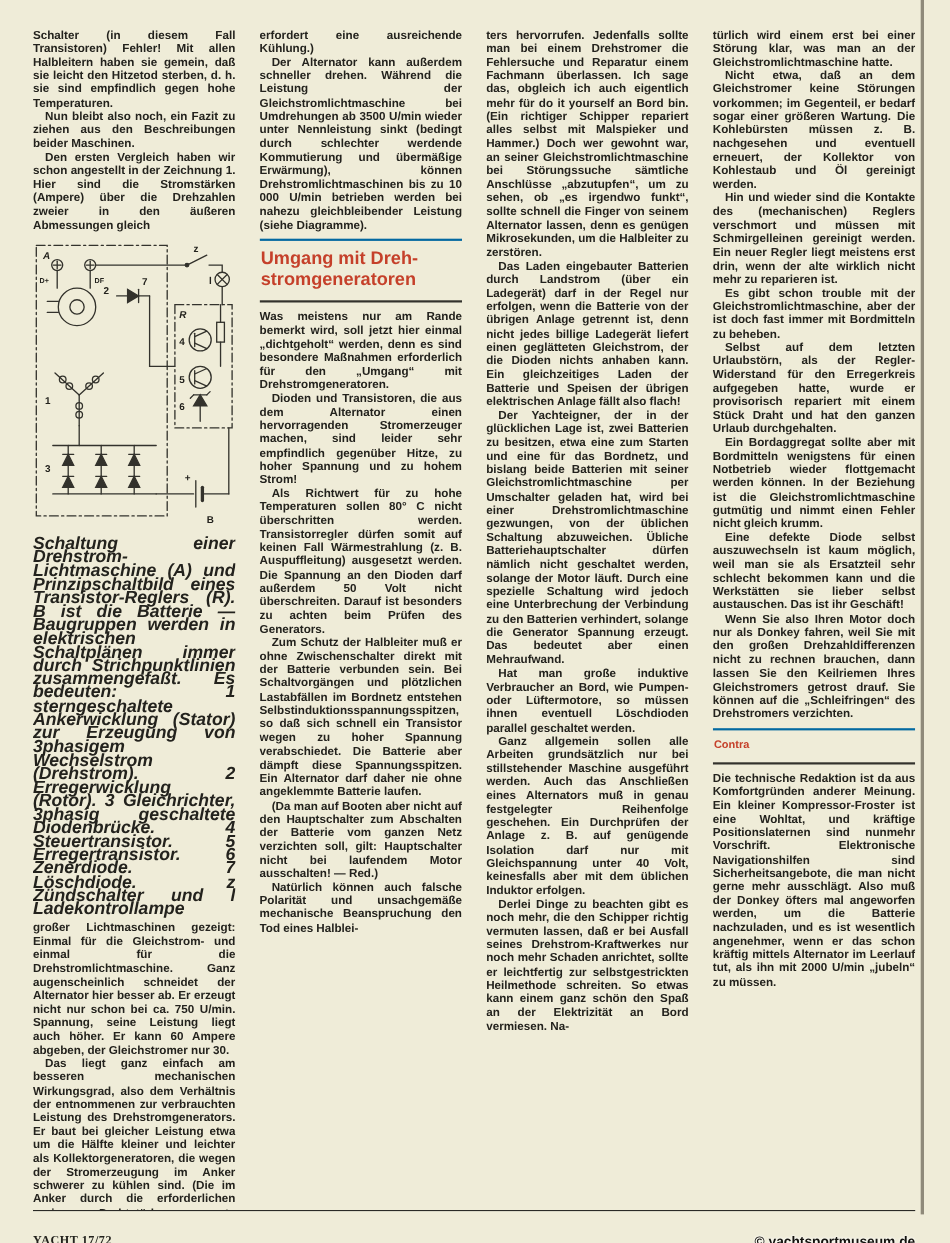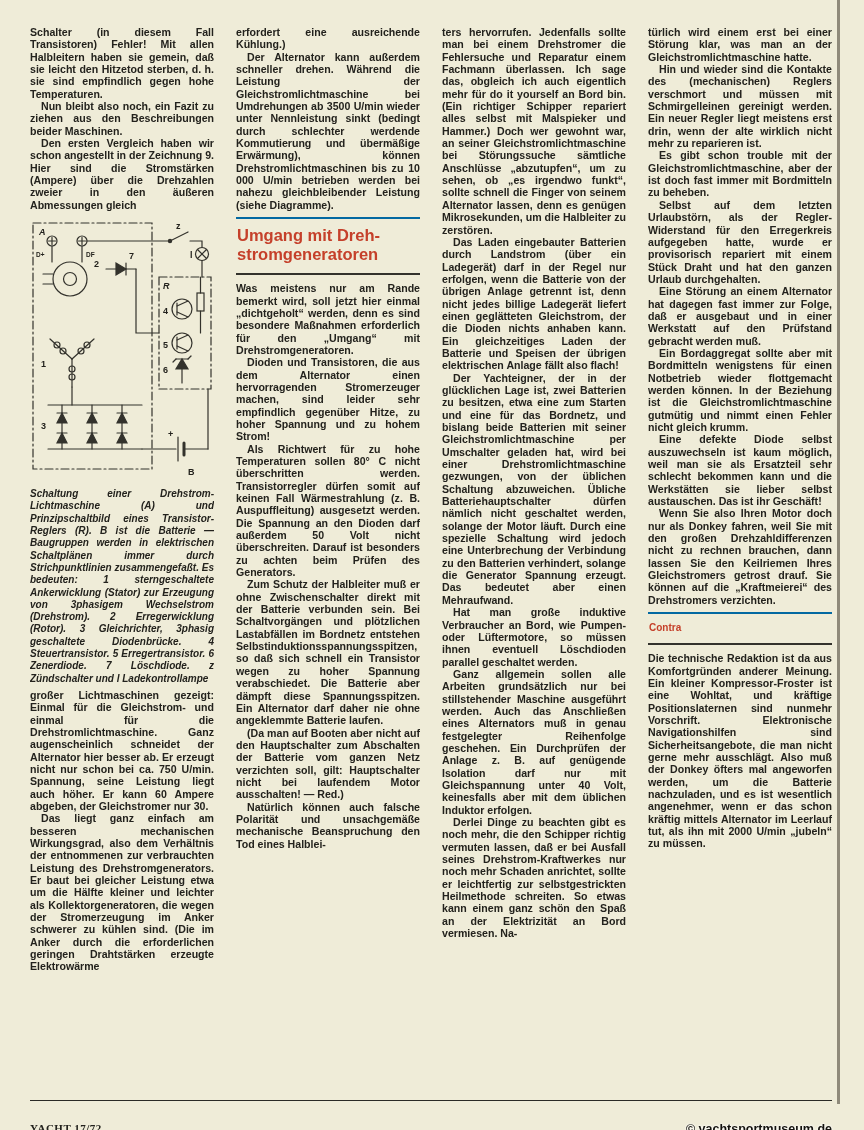--- a/index.html
+++ b/index.html
@@ -12,21 +12,21 @@
   .col {
     position:absolute; top:26px; width:184px; height:1074px;
     overflow:hidden; text-align:justify;
     hyphens:auto; -webkit-hyphens:auto;
   }
   .para {
     font-size:10.6px; line-height:12.35px; font-weight:700;
   }
   .colflow p + p { text-indent:11px; }
   .caption {
-    font-size:10px; line-height:12.3px; font-weight:700; font-style:italic;
+    font-size:16px; line-height:12.3px; font-weight:700; font-style:italic;
     margin:5px 0 4px; text-align:justify; hyphens:auto;
   }
   .figure { margin:6px 0 2px; }
   .rule-heading {
     border-top:2px solid #0369a1; border-bottom:2px solid #33322c;
     margin:6px 0 7px; padding:7px 1px 9px;
     color:#c5402a; font-weight:700; font-size:16.5px; line-height:19px;
     text-align:left;
   }
   .rule-heading.contra { font-size:10px; line-height:16px; padding:6px 1px 7px; }
@@ -53,21 +53,21 @@
 </style>
 </head>
 <body>
 
 <div class="page">
 
   <div class="col" style="left:30px">
     <div class="colflow">
         <p class="para">Schalter (in diesem Fall Transistoren) Fehler! Mit allen Halbleitern haben sie gemein, daß sie leicht den Hitzetod sterben, d. h. sie sind empfindlich gegen hohe Temperaturen.</p>
         <p class="para">Nun bleibt also noch, ein Fazit zu ziehen aus den Beschreibungen beider Maschinen.</p>
-        <p class="para">Den ersten Vergleich haben wir schon angestellt in der Zeichnung 9. Hier sind die Stromstärken (Ampere) über die Drehzahlen zweier in den äußeren Abmessungen gleich</p>
+        <p class="para">Den ersten Vergleich haben wir schon angestellt in der Zeichnung 1. Hier sind die Stromstärken (Ampere) über die Drehzahlen zweier in den äußeren Abmessungen gleich</p>
       </div>
 
     <figure class="figure">
       <svg width="184" height="262" viewBox="0 0 184 262">
         <g stroke="#33322c" stroke-width="1.2" fill="none" stroke-linecap="round">
           <rect x="3" y="6" width="119" height="246" stroke-dasharray="8 3 2 3"></rect>
           <rect x="129" y="60" width="52" height="112" stroke-dasharray="8 3 2 3"></rect>
 
           <circle cx="40" cy="62" r="17"></circle>
           <circle cx="40" cy="62" r="6.5"></circle>
@@ -201,27 +201,27 @@
         <p class="para">Der Yachteigner, der in der glücklichen Lage ist, zwei Batterien zu besitzen, etwa eine zum Starten und eine für das Bordnetz, und bislang beide Batterien mit seiner Gleichstromlichtmaschine per Umschalter geladen hat, wird bei einer Drehstromlichtmaschine gezwungen, von der üblichen Schaltung abzuweichen. Übliche Batteriehauptschalter dürfen nämlich nicht geschaltet werden, solange der Motor läuft. Durch eine spezielle Schaltung wird jedoch eine Unterbrechung der Verbindung zu den Batterien verhindert, solange die Generator Spannung erzeugt. Das bedeutet aber einen Mehraufwand.</p>
         <p class="para">Hat man große induktive Verbraucher an Bord, wie Pumpen- oder Lüftermotore, so müssen ihnen eventuell Löschdioden parallel geschaltet werden.</p>
         <p class="para">Ganz allgemein sollen alle Arbeiten grundsätzlich nur bei stillstehender Maschine ausgeführt werden. Auch das Anschließen eines Alternators muß in genau festgelegter Reihenfolge geschehen. Ein Durchprüfen der Anlage z. B. auf genügende Isolation darf nur mit Gleichspannung unter 40 Volt, keinesfalls aber mit dem üblichen Induktor erfolgen.</p>
         <p class="para">Derlei Dinge zu beachten gibt es noch mehr, die den Schipper richtig vermuten lassen, daß er bei Ausfall seines Drehstrom-Kraftwerkes nur noch mehr Schaden anrichtet, sollte er leichtfertig zur selbstgestrickten Heilmethode schreiten. So etwas kann einem ganz schön den Spaß an der Elektrizität an Bord vermiesen. Na-</p>
       </div>
   </div>
 
   <div class="col" style="left:648px">
     <div class="colflow">
         <p class="para">türlich wird einem erst bei einer Störung klar, was man an der Gleichstromlichtmaschine hatte.</p>
+        <p class="para">Nicht etwa, daß an dem Gleichstromer keine Störungen vorkommen; im Gegenteil, er bedarf sogar einer größeren Wartung. Die Kohlebürsten müssen z. B. nachgesehen und eventuell erneuert, der Kollektor von Kohlestaub und Öl gereinigt werden.</p>
         <p class="para">Hin und wieder sind die Kontakte des (mechanischen) Reglers verschmort und müssen mit Schmirgelleinen gereinigt werden. Ein neuer Regler liegt meistens erst drin, wenn der alte wirklich nicht mehr zu reparieren ist.</p>
         <p class="para">Es gibt schon trouble mit der Gleichstromlichtmaschine, aber der ist doch fast immer mit Bordmitteln zu beheben.</p>
         <p class="para">Selbst auf dem letzten Urlaubstörn, als der Regler-Widerstand für den Erregerkreis aufgegeben hatte, wurde er provisorisch repariert mit einem Stück Draht und hat den ganzen Urlaub durchgehalten.</p>
-        <p class="para">Eine Störung an einem Alternator hat dagegen fast immer zur Folge, daß er ausgebaut und in einer Werkstatt auf den Prüfstand gebracht werden muß.</p>
         <p class="para">Ein Bordaggregat sollte aber mit Bordmitteln wenigstens für einen Notbetrieb wieder flottgemacht werden können. In der Beziehung ist die Gleichstromlichtmaschine gutmütig und nimmt einen Fehler nicht gleich krumm.</p>
         <p class="para">Eine defekte Diode selbst auszuwechseln ist kaum möglich, weil man sie als Ersatzteil sehr schlecht bekommen kann und die Werkstätten sie lieber selbst austauschen. Das ist ihr Geschäft!</p>
-        <p class="para">Wenn Sie also Ihren Motor doch nur als Donkey fahren, weil Sie mit den großen Drehzahldifferenzen nicht zu rechnen brauchen, dann lassen Sie den Keilriemen Ihres Gleichstromers getrost drauf. Sie können auf die „Kraftmeierei“ des Drehstromers verzichten.</p>
+        <p class="para">Wenn Sie also Ihren Motor doch nur als Donkey fahren, weil Sie mit den großen Drehzahldifferenzen nicht zu rechnen brauchen, dann lassen Sie den Keilriemen Ihres Gleichstromers getrost drauf. Sie können auf die „Schleifringen“ des Drehstromers verzichten.</p>
       </div>
     <div class="rule-heading contra">
       <div>Contra</div>
     </div>
     <div class="colflow">
         <p class="para">Die technische Redaktion ist da aus Komfortgründen anderer Meinung. Ein kleiner Kompressor-Froster ist eine Wohltat, und kräftige Positionslaternen sind nunmehr Vorschrift. Elektronische Navigationshilfen sind Sicherheitsangebote, die man nicht gerne mehr ausschlägt. Also muß der Donkey öfters mal angeworfen werden, um die Batterie nachzuladen, und es ist wesentlich angenehmer, wenn er das schon kräftig mittels Alternator im Leerlauf tut, als ihn mit 2000 U/min „jubeln“ zu müssen.</p>
       </div>
   </div>
 
   <div class="edge-line"></div>

